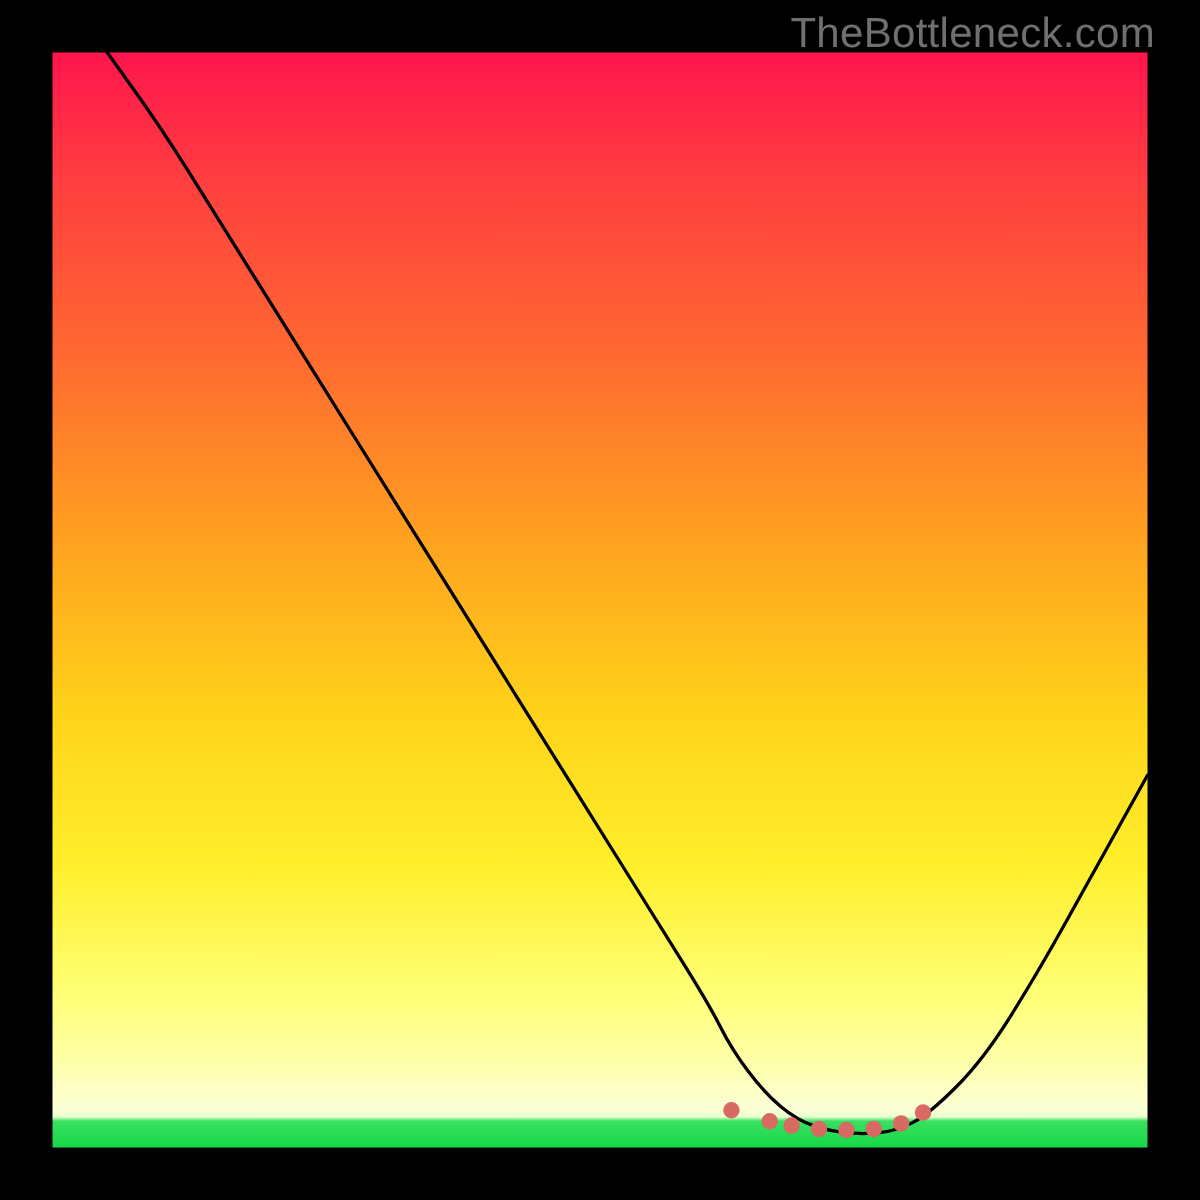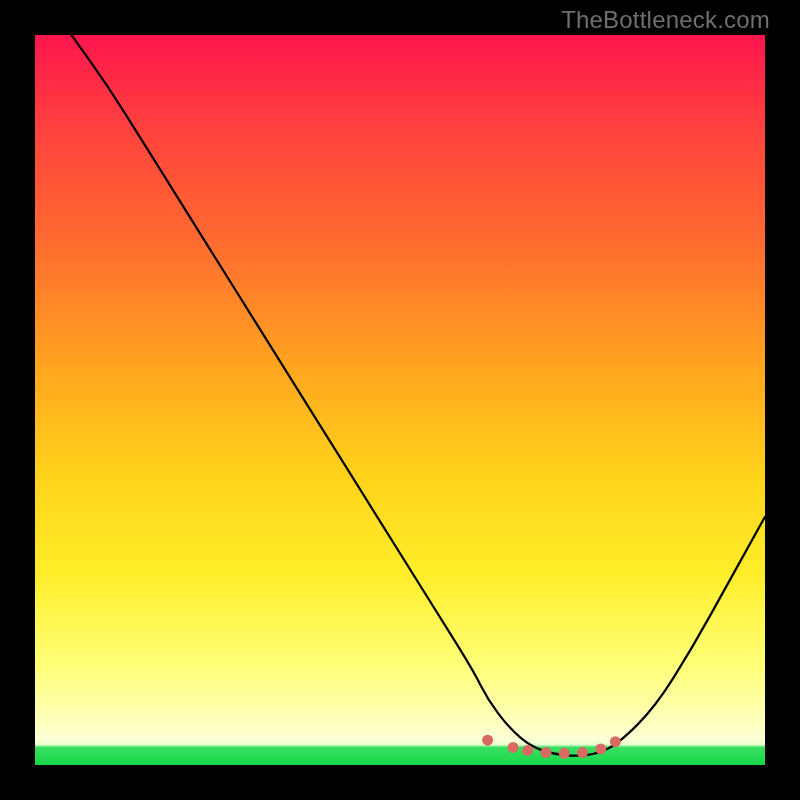--- a/index.html
+++ b/index.html
@@ -39,21 +39,21 @@
       #e8ffd0 97.2%,
       #38e060 97.6%,
       #16d848 100%
     );
   }
   .watermark {
     position: absolute;
     top: 6px;
     right: 30px;
     color: #6f6f6f;
-    font-size: 24px;
+    font-size: 28px;
     font-weight: 500;
     letter-spacing: 0.2px;
   }
   svg.curve {
     position: absolute;
     left: 0;
     top: 0;
     width: 730px;
     height: 730px;
     overflow: visible;

